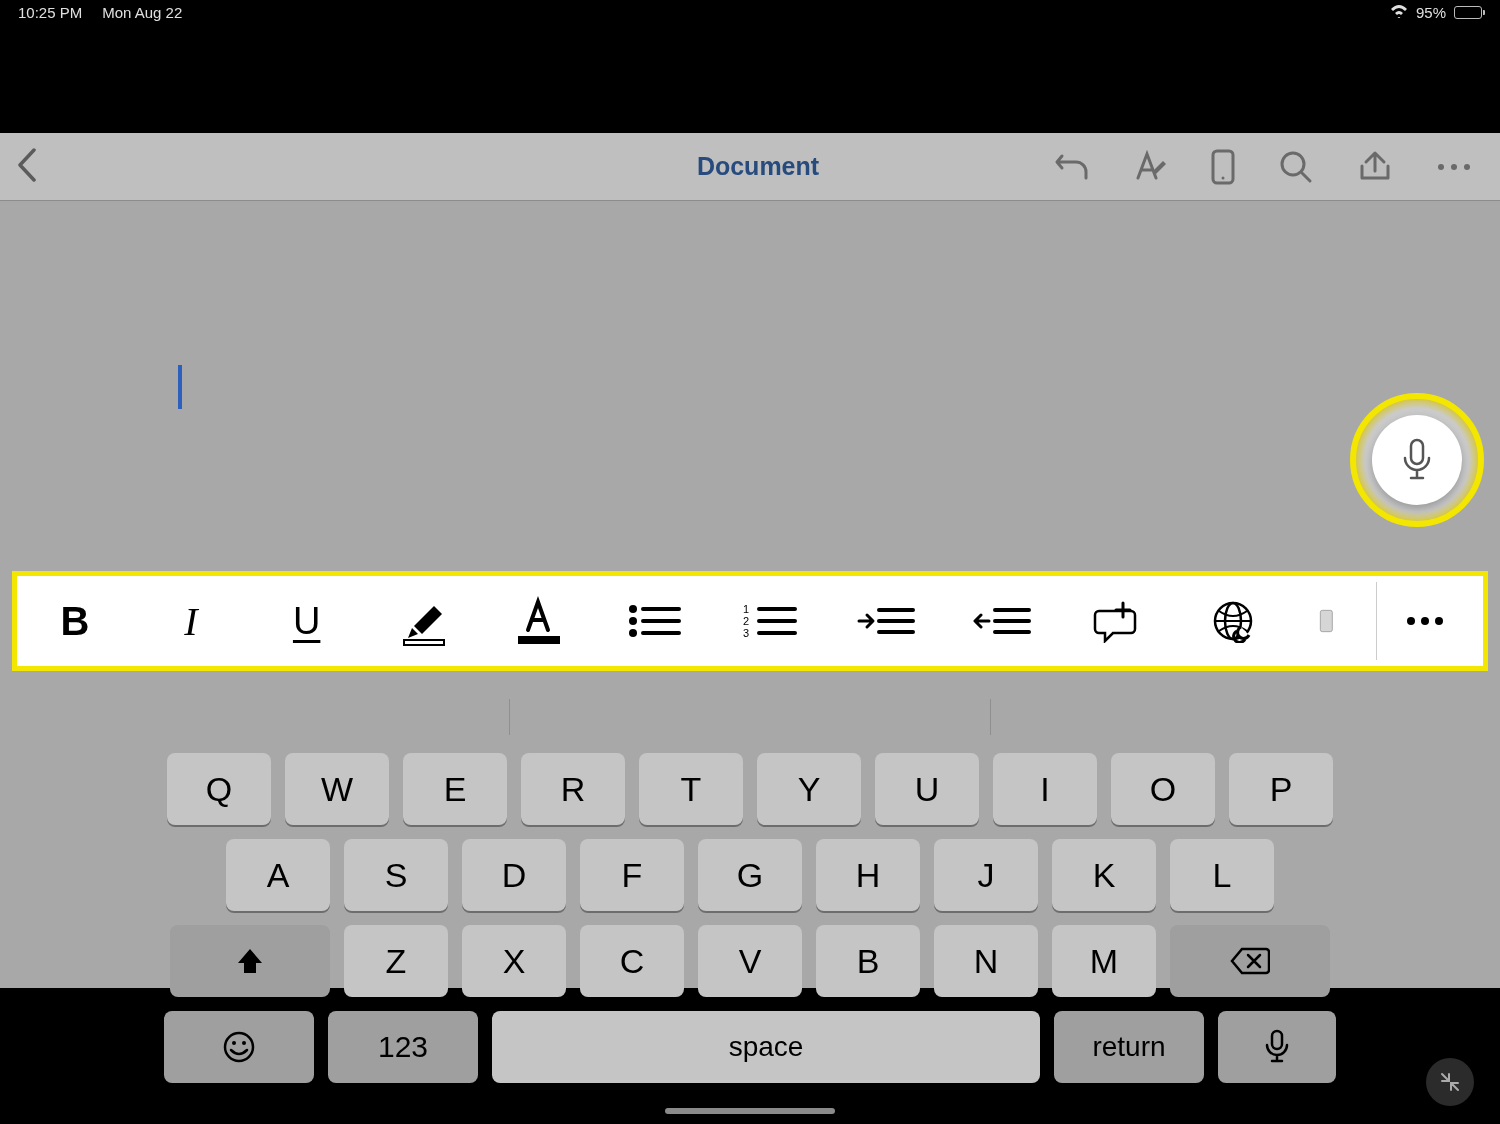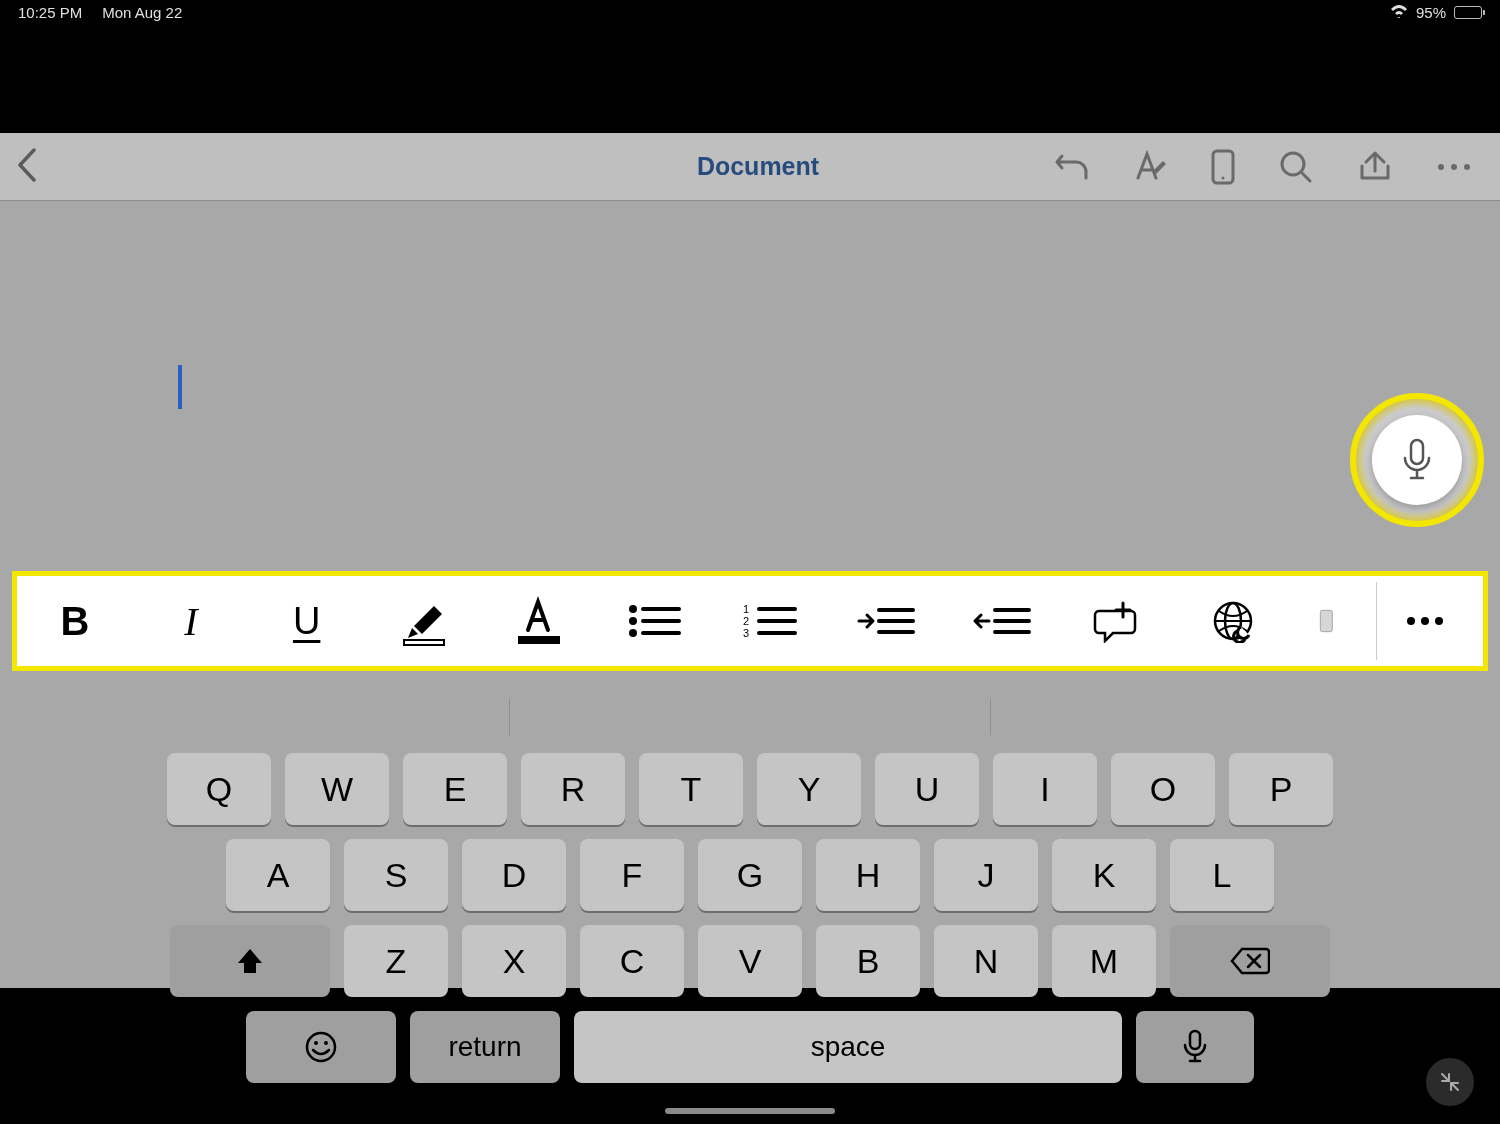--- a/index.html
+++ b/index.html
@@ -403,22 +403,23 @@
 
     <div class="key-row">
       <div class="key emoji">
         <svg width="34" height="34" viewBox="0 0 34 34">
             <circle cx="17" cy="17" r="14" stroke="#000" stroke-width="2.5" fill="none"></circle>
             <circle cx="12" cy="13" r="2" fill="#000"></circle>
             <circle cx="22" cy="13" r="2" fill="#000"></circle>
             <path d="M9 20 Q17 28 25 20" stroke="#000" stroke-width="2.5" fill="none" stroke-linecap="round"></path>
           </svg>
       </div>
+      <div class="key nums">123</div>
+      <div class="key space">space</div>
       <div class="key return">return</div>
-      <div class="key space">space</div>
       <div class="key mic">
         <svg width="28" height="38" viewBox="0 0 28 38">
             <rect x="9" y="3" width="10" height="18" rx="5" stroke="#000" stroke-width="2.5" fill="none"></rect>
             <path d="M4 17 a10 10 0 0 0 20 0 M14 27 v6 M9 33 h10" stroke="#000" stroke-width="2.5" fill="none" stroke-linecap="round"></path>
           </svg>
       </div>
     </div>
   </div>
 </div>
 

